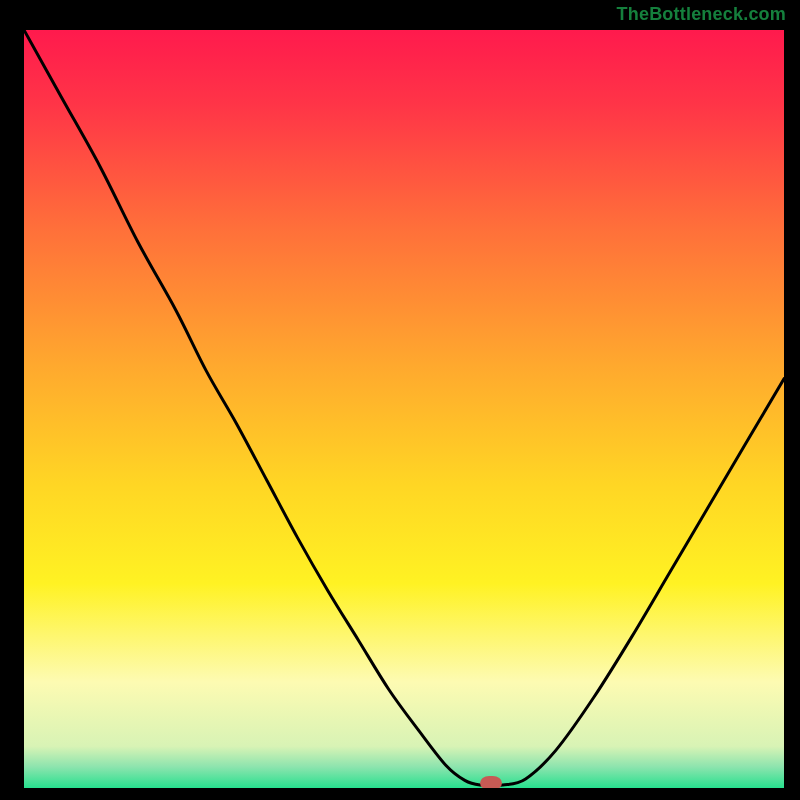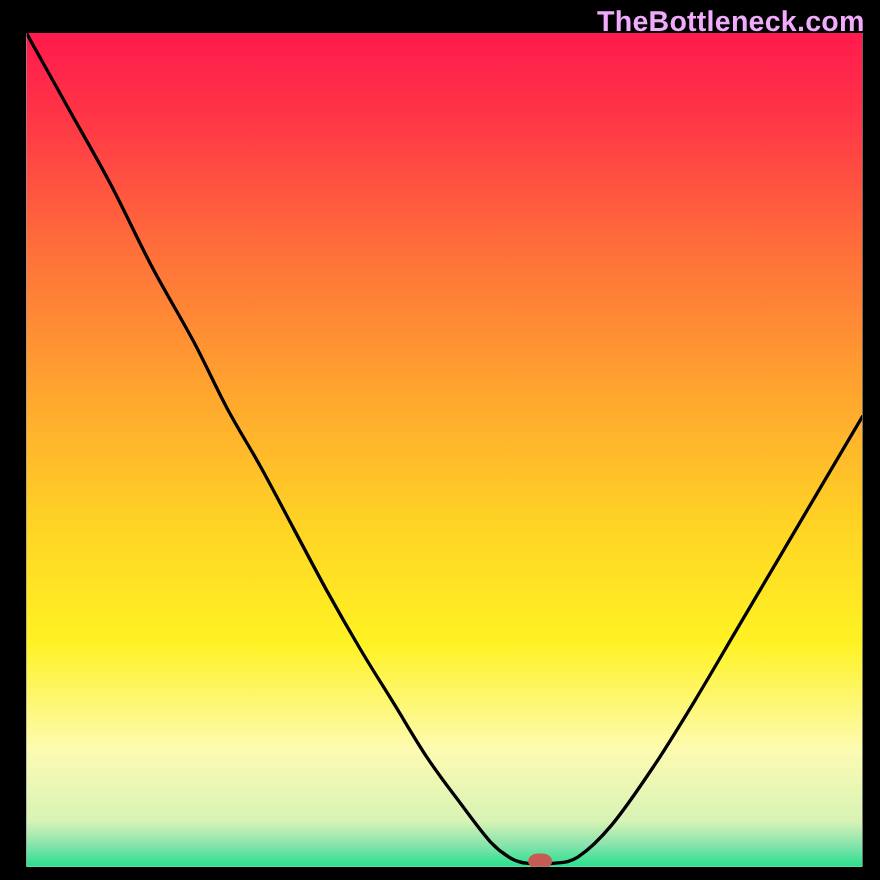--- a/index.html
+++ b/index.html
@@ -14,22 +14,22 @@
   .frame {
     position: relative;
     width: 800px;
     height: 800px;
     background: #000;
   }
   .watermark {
     position: absolute;
     top: 4px;
     right: 14px;
-    color: #f0abfc;
-    font-size: 26px;
+    color: #15803d;
+    font-size: 18px;
     font-weight: 600;
     letter-spacing: 0.2px;
     z-index: 10;
   }
   .plot-area {
     position: absolute;
     background: #fff;
     overflow: hidden;
   }
   .gradient {

